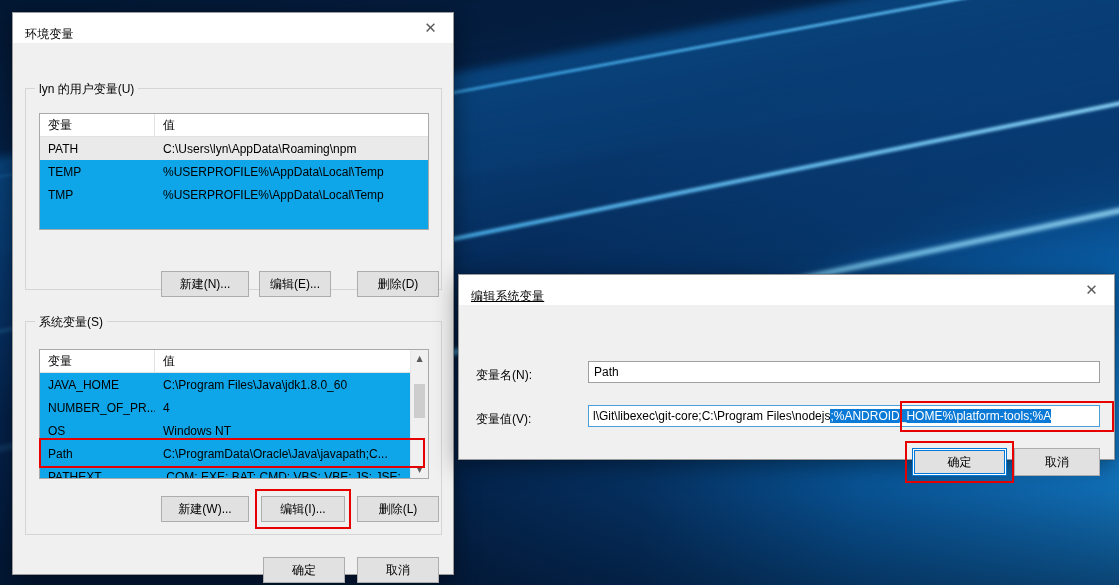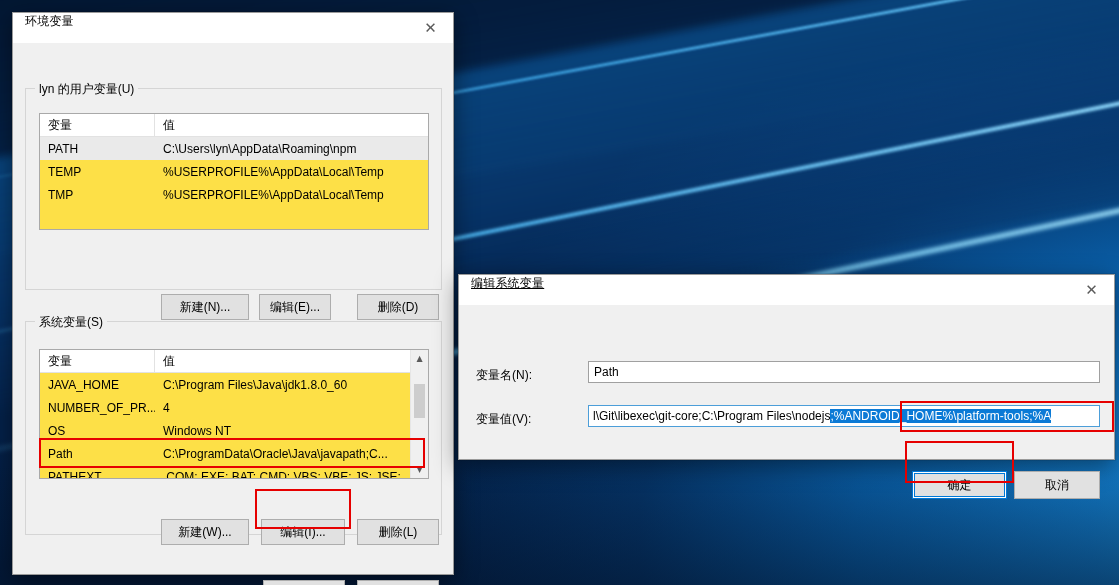--- a/index.html
+++ b/index.html
@@ -77,21 +77,21 @@
     background: #f0f0f0;
     border: 1px solid #9a9a9a;
     box-shadow: 0 0 0 1px rgba(0,0,0,0.08), 0 6px 22px rgba(0,0,0,0.45);
     font-size: 12px;
     color: #000;
   }
   .titlebar {
     height: 30px;
     background: #ffffff;
     display: flex;
-    align-items: flex-start;
+    align-items: flex-end;
     position: relative;
   }
   .title-text {
     padding-left: 12px;
     font-size: 12px;
     color: #000;
     letter-spacing: 0.2px;
   }
   .close-btn {
     position: absolute;
@@ -121,21 +121,21 @@
     left: 9px;
     background: #f0f0f0;
     padding: 0 4px;
     font-size: 12px;
     color: #000;
   }
 
   
   .listview {
     position: absolute;
-    background: #fde047;
+    background: #0ea5e9;
     border: 1px solid #a9a9a9;
     overflow: hidden;
   }
   .lv-head {
     display: flex;
     height: 22px;
     border-bottom: 1px solid #e2e2e2;
     background: #fff;
   }
   .lv-head .cell {
@@ -193,21 +193,20 @@
     border: 1px solid #adadad;
     font-size: 12px;
     font-family: "Liberation Sans", "DejaVu Sans", sans-serif;
     color: #000;
     display: flex;
     align-items: center;
     justify-content: center;
     cursor: default;
     box-sizing: border-box;
     padding: 0;
-    margin-top: 23px;
   }
   .btn.focus {
     border: 1px solid #0078d7;
     box-shadow: inset 0 0 0 1px #ffffff, inset 0 0 0 2px #0078d7;
   }
 
   
   .tbox {
     position: absolute;
     height: 22px;

